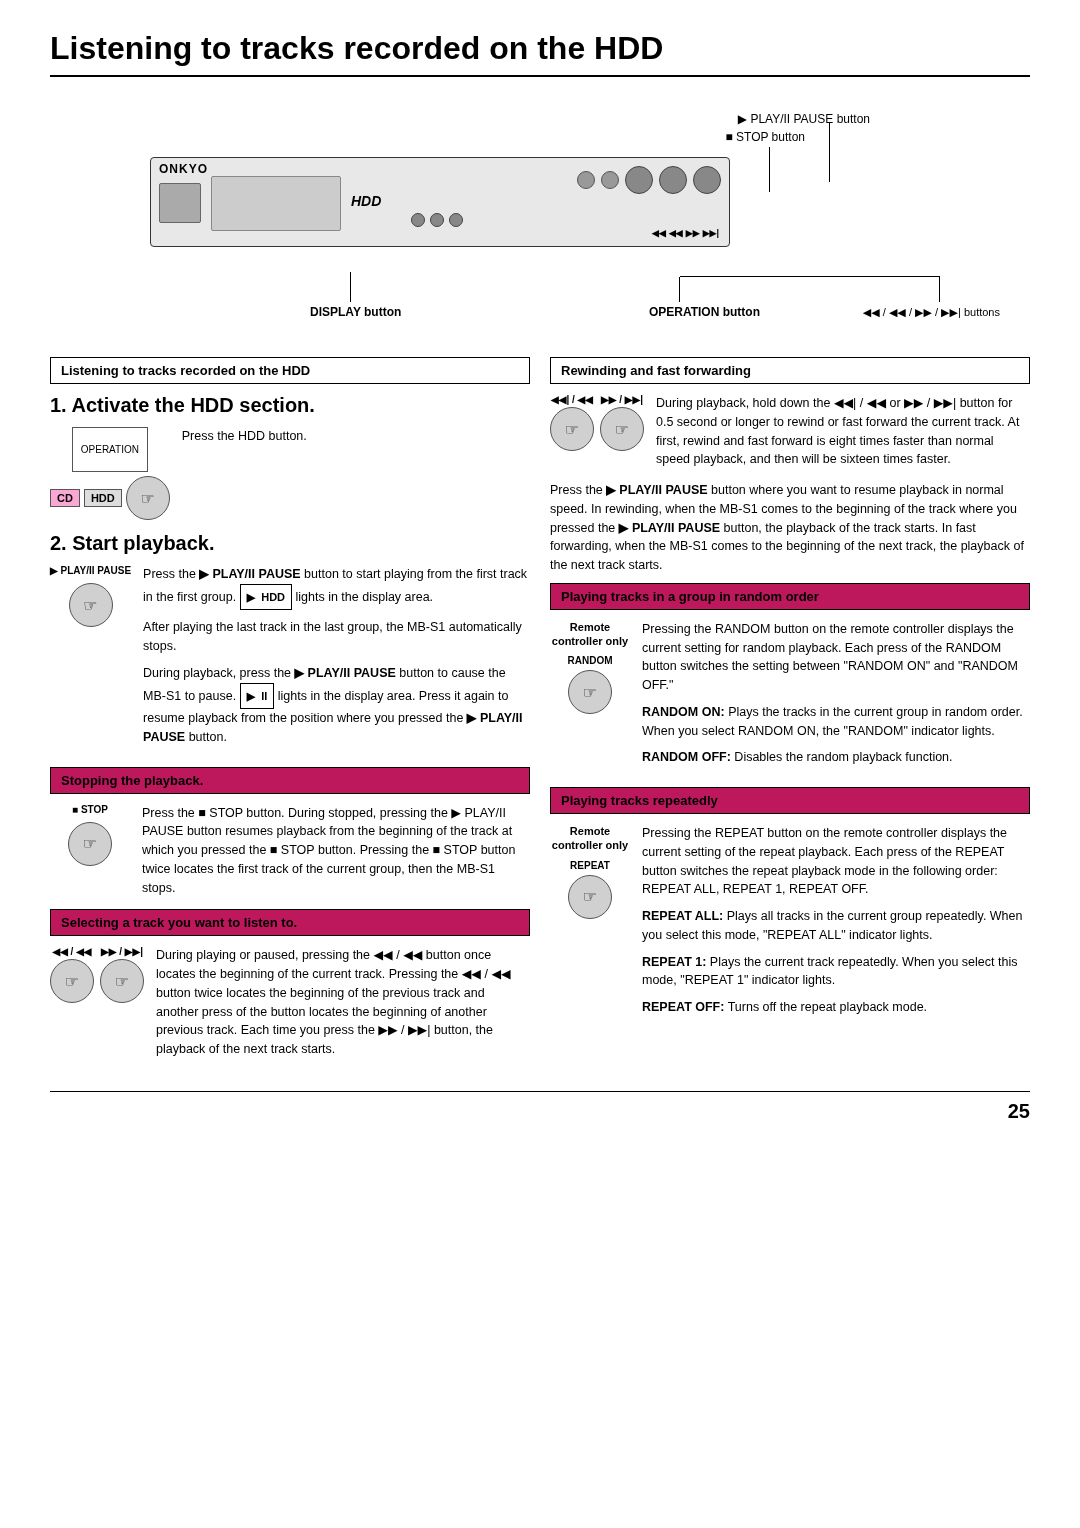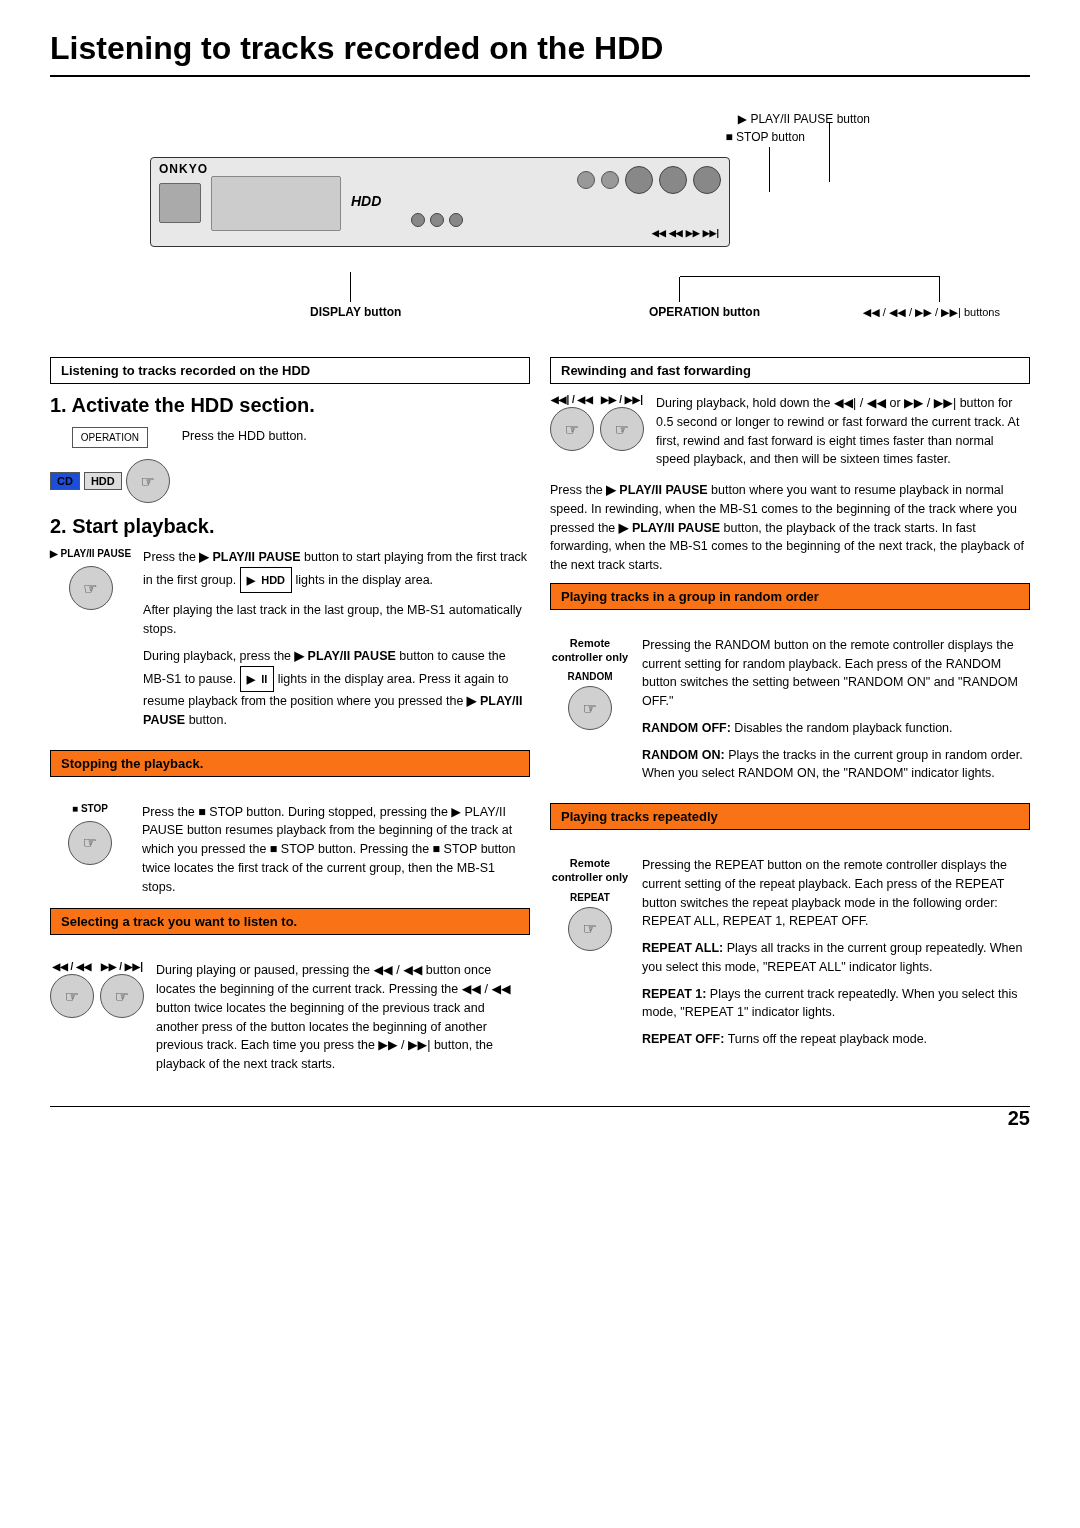--- a/index.html
+++ b/index.html
@@ -109,26 +109,26 @@
     .section-box {
       border: 1.5px solid #000;
       padding: 5px 10px;
       font-weight: bold;
       font-size: 13px;
       margin-bottom: 10px;
       background: #fff;
     }
 
     .section-header-gray {
-      background: #f97316;
+      background: #be185d;
       border: 1.5px solid #000;
       padding: 5px 10px;
       font-weight: bold;
       font-size: 13px;
-      margin-bottom: 26px;
+      margin-bottom: 10px;
     }
 
     
     .step-heading {
       font-size: 20px;
       font-weight: bold;
       margin-bottom: 10px;
       margin-top: 8px;
     }
 
@@ -164,40 +164,41 @@
       align-items: center;
       justify-content: center;
       font-size: 18px;
     }
 
     p { margin-bottom: 8px; line-height: 1.5; font-size: 12.5px; }
 
     
     .operation-box {
       border: 1px solid #555;
-      padding: 4px 8px;
+      padding: 16px 8px;
       display: inline-block;
       font-size: 10px;
-      margin-bottom: 7px;
+      margin-bottom: 0;
     }
 
     .remote-label {
       font-size: 11px;
       font-weight: bold;
       text-align: center;
       line-height: 1.3;
     }
 
     
     .page-num {
       text-align: right;
       font-size: 20px;
       font-weight: bold;
       margin-top: 20px;
       border-top: 1px solid #000;
+      padding-top: 8px;
     }
 
     
     .hdd-display {
       display: inline-block;
       border: 1px solid #000;
       padding: 4px 6px;
       font-size: 11px;
       background: #fff;
       vertical-align: middle;
@@ -295,21 +296,21 @@
     <div class="step-heading">
       <span>1. Activate the HDD section.</span>
     </div>
 
     <div class="instr-row">
       <div class="instr-icon">
         <div class="operation-box">
           <span style="font-size:10px;">OPERATION</span>
         </div>
         <div style="display:flex; gap:4px; align-items:center;">
-          <div style="border:1px solid #555; padding:2px 6px; background:#1d4ed8; font-size:11px; font-weight:bold;">
+          <div style="border:1px solid #555; padding:2px 6px; background:#f9a8d4; font-size:11px; font-weight:bold;">
             <span>CD</span>
           </div>
           <div style="border:1px solid #555; padding:2px 6px; background:#ddd; font-size:11px; font-weight:bold;">
             <span>HDD</span>
           </div>
           <div class="circle-btn-hand" style="font-size:16px;">☞</div>
         </div>
       </div>
       <div class="instr-text">
         <span>Press the HDD button.</span>
@@ -424,26 +425,26 @@
         <div style="font-size:10px; font-weight:bold; text-align:right; margin-top:3px;">
           <span>RANDOM</span>
         </div>
         <div class="circle-btn-hand" style="font-size:16px;">☞</div>
       </div>
       <div class="instr-text">
         <p>
           <span>Pressing the RANDOM button on the remote controller displays the current setting for random playback. Each press of the RANDOM button switches the setting between "RANDOM ON" and "RANDOM OFF."</span>
         </p>
         <p>
+          <strong>RANDOM ON:</strong>
+          <span>Plays the tracks in the current group in random order. When you select RANDOM ON, the "RANDOM" indicator lights.</span>
+        </p>
+        <p>
           <strong>RANDOM OFF:</strong>
           <span>Disables the random playback function.</span>
-        </p>
-        <p>
-          <strong>RANDOM ON:</strong>
-          <span>Plays the tracks in the current group in random order. When you select RANDOM ON, the "RANDOM" indicator lights.</span>
         </p>
       </div>
     </div>
 
     <div class="section-header-gray">
       <span>Playing tracks repeatedly</span>
     </div>
 
     <div class="instr-row">
       <div class="instr-icon">

